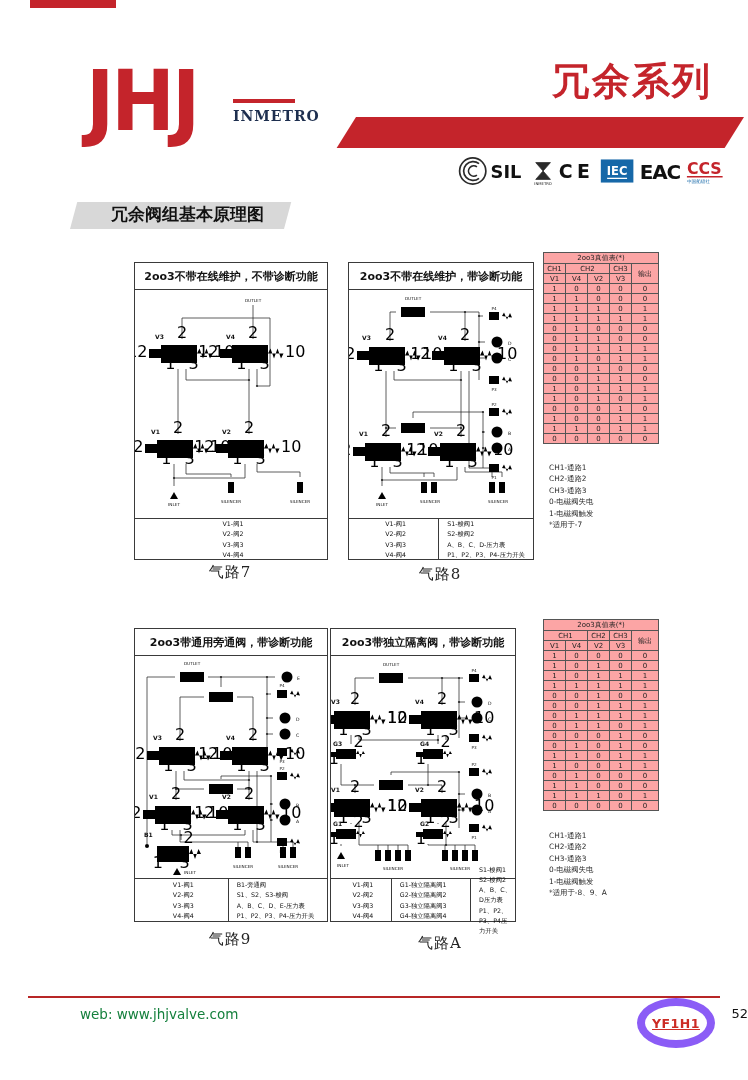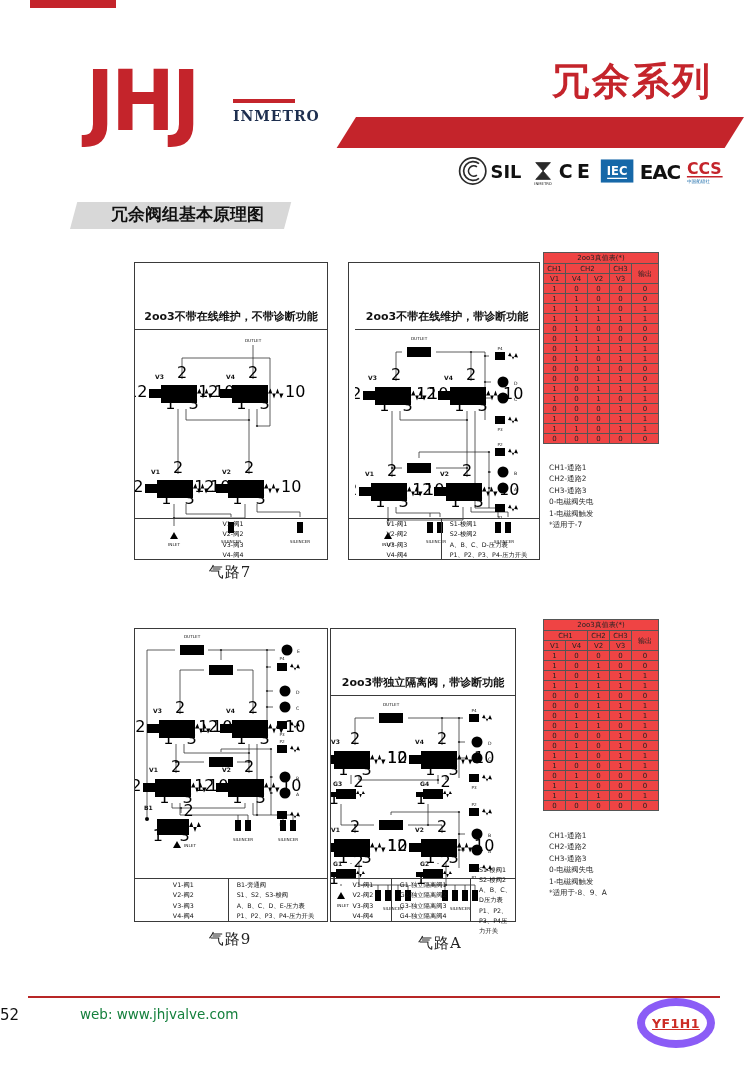--- a/index.html
+++ b/index.html
@@ -18,47 +18,47 @@
   .banner{left:356px;top:117px;width:388px;height:31px;background:#c4242b;
           transform:skewX(-32deg);transform-origin:top left;}
   .certs{left:458px;top:150px;}
   
   .sechead{left:70px;top:202px;width:214px;height:27px;background:#d8d8d8;
            transform:skewX(-15deg);transform-origin:bottom left;}
   .sechead-text{left:84px;top:203px;width:200px;font-size:17px;font-weight:700;color:#111;margin-left:27px;}
   
   .panel{position:absolute;border:1px solid #3a3a3a;background:#fff;}
   .ptitle{height:26px;border-bottom:1px solid #3a3a3a;display:flex;align-items:center;justify-content:center;
-          font-size:11px;font-weight:700;color:#111;white-space:nowrap;margin-top:40px;}
+          font-size:11px;font-weight:700;color:#111;white-space:nowrap;}
   .cir{display:block;}
   .legend{position:absolute;left:0;right:0;bottom:0;border-top:1px solid #3a3a3a;display:flex;
           font-size:6.3px;line-height:1.6;color:#111;align-items:stretch;}
   .legend .lcol{padding:3px 4px 2px 8px;display:flex;flex-direction:column;justify-content:center;}
   .legend .lcol + .lcol{border-left:1px solid #3a3a3a;}
   .caption{position:absolute;text-align:center;font-size:15px;letter-spacing:1px;color:#222;
            font-family:"DejaVu Serif","Liberation Serif",serif;}
   
-  .truth{border-collapse:collapse;font-size:7px;color:#222;background:#ef4444;}
+  .truth{border-collapse:collapse;font-size:7px;color:#222;background:#fca5a5;}
   .truth th,.truth td{border:1px solid #555;text-align:center;padding:0 1px;height:9px;
                       min-width:19px;font-weight:400;}
   .truth .out{min-width:24px;}
   .tnotes{font-size:7.4px;line-height:1.55;color:#2a2a2a;}
   
   .cir line,.cir polyline,.cir rect,.cir circle,.cir path{stroke:#2a2a2a;stroke-width:0.75;fill:none;}
   .cir polygon{stroke:#2a2a2a;stroke-width:0.75;fill:none;}
   .cir .j{fill:#2a2a2a;stroke:none;}
   .cir polygon.j{fill:#2a2a2a;stroke:#2a2a2a;}
   .cir text{stroke:none;fill:#111;font-family:"DejaVu Sans",sans-serif;}
   .cir .nm{font-size:6px;font-weight:700;}
   .cir .lb{font-size:4.2px;}
   .cir .gl{font-size:4.6px;}
   
   .footline{left:28px;top:996px;width:692px;height:2px;background:#b82626;}
   .webtxt{left:80px;top:1006px;font-size:13.5px;color:#15803d;}
-  .pageno{left:0;right:0;top:1006px;text-align:left;font-size:15px;color:#111;}
+  .pageno{left:0;right:0;top:1006px;text-align:right;font-size:13px;color:#111;}
   .badge{left:637px;top:998px;width:62px;height:34px;border:8px solid #8b5cf6;border-radius:50%;
          display:flex;align-items:center;justify-content:center;font-size:12.5px;font-weight:700;
          color:#cc2b24;text-decoration:underline;letter-spacing:0.5px;}
 </style>
 </head>
 <body>
 
 <div class="page">
 
   <svg width="0" height="0" style="position:absolute" aria-hidden="true">
@@ -227,21 +227,21 @@
       <div class="lcol">
           <div>V1-阀1</div>
           <div>V2-阀2</div>
           <div>V3-阀3</div>
           <div>V4-阀4</div>
         </div>
     </div>
   </div>
   <div class="caption" style="left:134px;top:563px;width:192px;text-align:center;">气路7</div>
 
-  <div class="panel" style="left:348px;top:262px;width:184px;height:296px;padding-left:6px;">
+  <div class="panel" style="left:348px;top:262px;width:184px;height:296px;">
     <div class="ptitle">2oo3不带在线维护，带诊断功能</div>
     <svg class="cir" width="182" height="228" viewBox="0 0 182 228">
       <g>
         <polyline points="47,22 41,22 41,51"></polyline>
         <polyline points="81,22 130,22"></polyline>
           <circle class="j" cx="116" cy="22" r="1.1"></circle>
         <line x1="116" y1="22" x2="116" y2="51"></line>
         <line x1="130" y1="22" x2="130" y2="90"></line>
         <line x1="130" y1="26" x2="134" y2="26"></line>
           <circle class="j" cx="130" cy="26" r="1.1"></circle>
@@ -317,20 +317,21 @@
           <div>V4-阀4</div>
         </div>
       <div class="lcol" style="flex:1;">
           <div>S1-梭阀1</div>
           <div>S2-梭阀2</div>
           <div>A、B、C、D-压力表</div>
           <div>P1、P2、P3、P4-压力开关</div>
         </div>
     </div>
   </div>
+  <div class="caption" style="left:348px;top:565px;width:184px;">气路8</div>
 
   <table class="truth abs" style="left:543px;top:252px;">
     <thead>
       <tr>
           <th colspan="5">2oo3真值表(*)</th>
         </tr>
       <tr>
         <th>CH1</th>
         <th colspan="2">CH2</th>
         <th>CH3</th>
@@ -461,20 +462,21 @@
   <div class="tnotes abs" style="left:549px;top:462px;">
       <div>CH1-通路1</div>
       <div>CH2-通路2</div>
       <div>CH3-通路3</div>
       <div>0-电磁阀失电</div>
       <div>1-电磁阀触发</div>
       <div>*适用于-7</div>
     </div>
 
   <div class="panel" style="left:134px;top:628px;width:192px;height:292px;">
+    <div class="ptitle">2oo3带通用旁通阀，带诊断功能</div>
     <svg class="cir" width="190" height="224" viewBox="0 0 190 224">
       <g>
         <polyline points="40,21 12,21 12,188"></polyline>
         <polyline points="73,21 140,21"></polyline>
         <circle class="j" cx="86" cy="21" r="1.1"></circle>
           <circle class="j" cx="132" cy="21" r="1.1"></circle>
         <line x1="132" y1="21" x2="132" y2="96"></line>
         <line x1="132" y1="38" x2="136" y2="38"></line>
           <circle class="j" cx="132" cy="38" r="1.1"></circle>
         <line x1="132" y1="62" x2="138" y2="62"></line>

